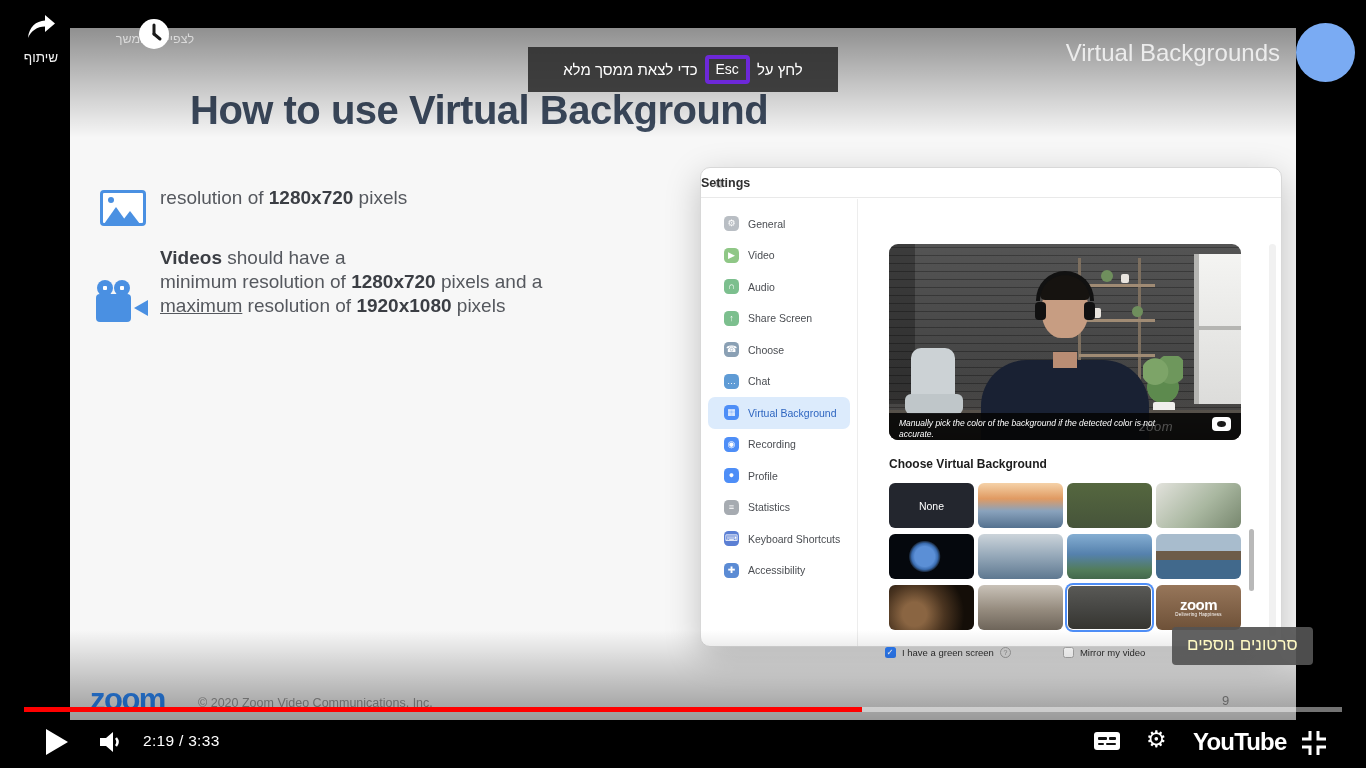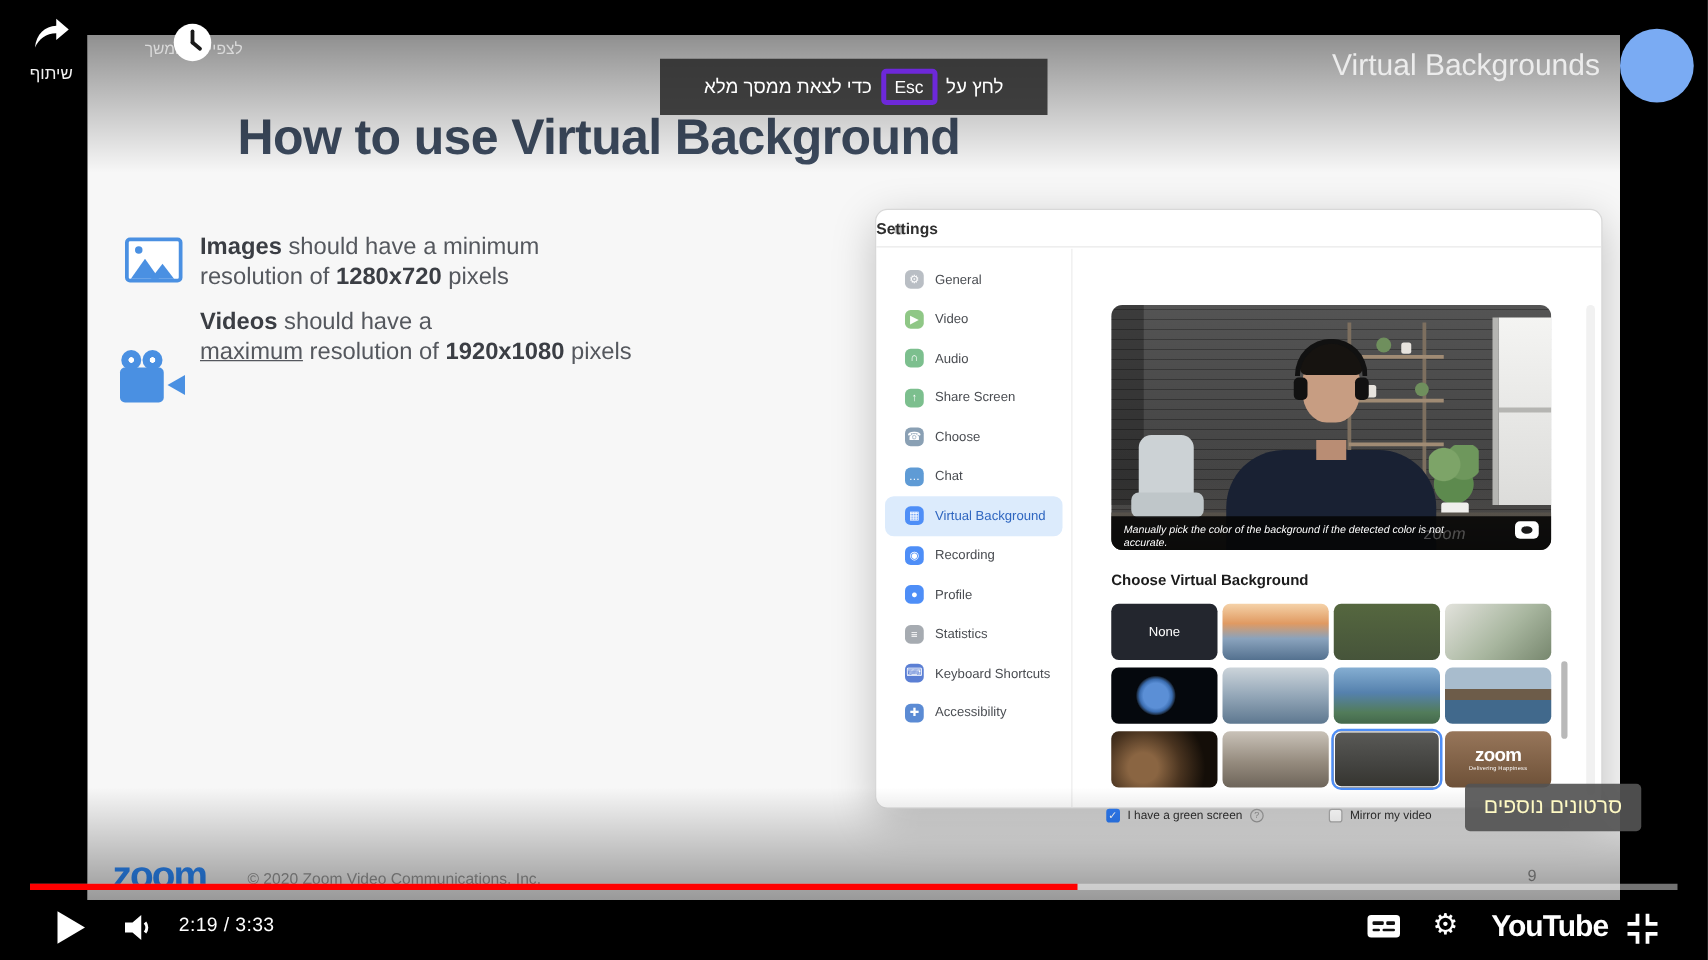--- a/index.html
+++ b/index.html
@@ -173,32 +173,32 @@
   <div class="video-area">
 
     <div class="slide-title">How to use Virtual Background</div>
 
     <div class="img-icon">
       <span class="sun"></span>
         <span class="m1"></span>
         <span class="m2"></span>
     </div>
     <div class="bullet-text" id="bullet1-text">
-        <div><b>Images</b><span> should have a minimum</span></div>
         <div><span>resolution of </span><b>1280x720</b><span> pixels</span></div>
       </div>
 
     <div class="vid-icon">
       <span class="reel r1"></span>
         <span class="reel r2"></span>
         <span class="body"></span>
         <span class="lens"></span>
     </div>
     <div class="bullet-text" id="bullet2-text">
         <div><b>Videos</b><span> should have a</span></div>
+        <div><span>minimum resolution of </span><b>1280x720</b><span> pixels and a</span></div>
         <div><span class="u">maximum</span><span> resolution of </span><b>1920x1080</b><span> pixels</span></div>
       </div>
 
     <div class="settings-win">
       <div class="titlebar">
         <span class="dot"></span>
         <span class="wtitle">Settings</span>
       </div>
       <div class="win-body">
         <div class="sidebar" id="settings-sidebar">

